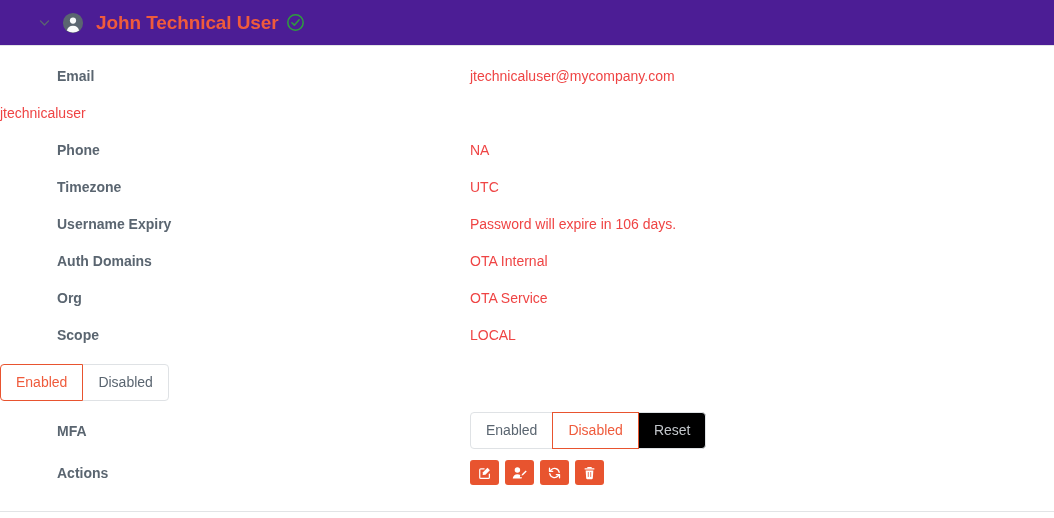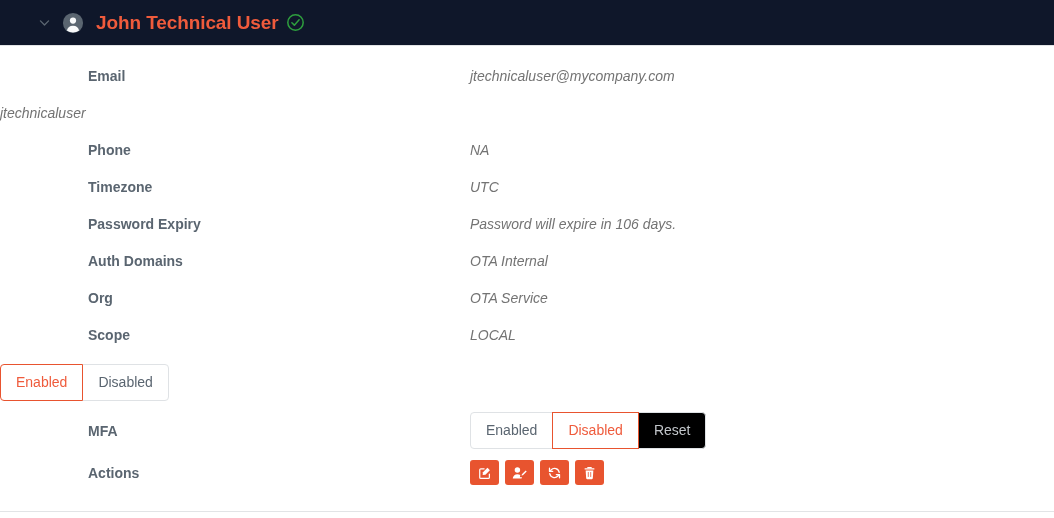--- a/index.html
+++ b/index.html
@@ -13,21 +13,21 @@
     background: #ffffff;
     font-family: "Liberation Sans", sans-serif;
     font-size: 14px;
     color: #5a6570;
     overflow: hidden;
   }
 
   
   .user-header {
     height: 46px;
-    background: #0f172a;
+    background: #4c1d95;
     border-bottom: 1px solid #e2e4e6;
     display: flex;
     align-items: center;
     padding-left: 34px;
   }
   .chevron-btn {
     width: 20px;
     height: 20px;
     display: flex;
     align-items: center;
@@ -71,31 +71,30 @@
   }
   .detail-row {
     position: absolute;
     left: 0;
     right: 0;
     display: flex;
     align-items: center;
   }
   .detail-label {
     width: 470px;
-    padding-left: 88px;
+    padding-left: 57px;
     font-weight: bold;
     color: #5a6570;
     font-size: 14px;
     flex: none;
   }
   .detail-value {
-    color: #737373;
+    color: #ef4444;
     font-size: 14px;
     font-weight: normal;
-    font-style: italic;
   }
 
   
   .btn-group {
     display: inline-flex;
     border-radius: 12px;
   }
   .btn-group .grp-btn {
     font-family: "Liberation Sans", sans-serif;
     font-size: 14px;
@@ -187,21 +186,21 @@
   </div>
   <div class="detail-row" style="top:96px">
     <div class="detail-label">Phone</div>
     <div class="detail-value">NA</div>
   </div>
   <div class="detail-row" style="top:133px">
     <div class="detail-label">Timezone</div>
     <div class="detail-value">UTC</div>
   </div>
   <div class="detail-row" style="top:170px">
-    <div class="detail-label">Password Expiry</div>
+    <div class="detail-label">Username Expiry</div>
     <div class="detail-value">Password will expire in 106 days.</div>
   </div>
   <div class="detail-row" style="top:207px">
     <div class="detail-label">Auth Domains</div>
     <div class="detail-value">OTA Internal</div>
   </div>
   <div class="detail-row" style="top:281px">
     <div class="detail-label">Scope</div>
     <div class="detail-value">LOCAL</div>
   </div>

